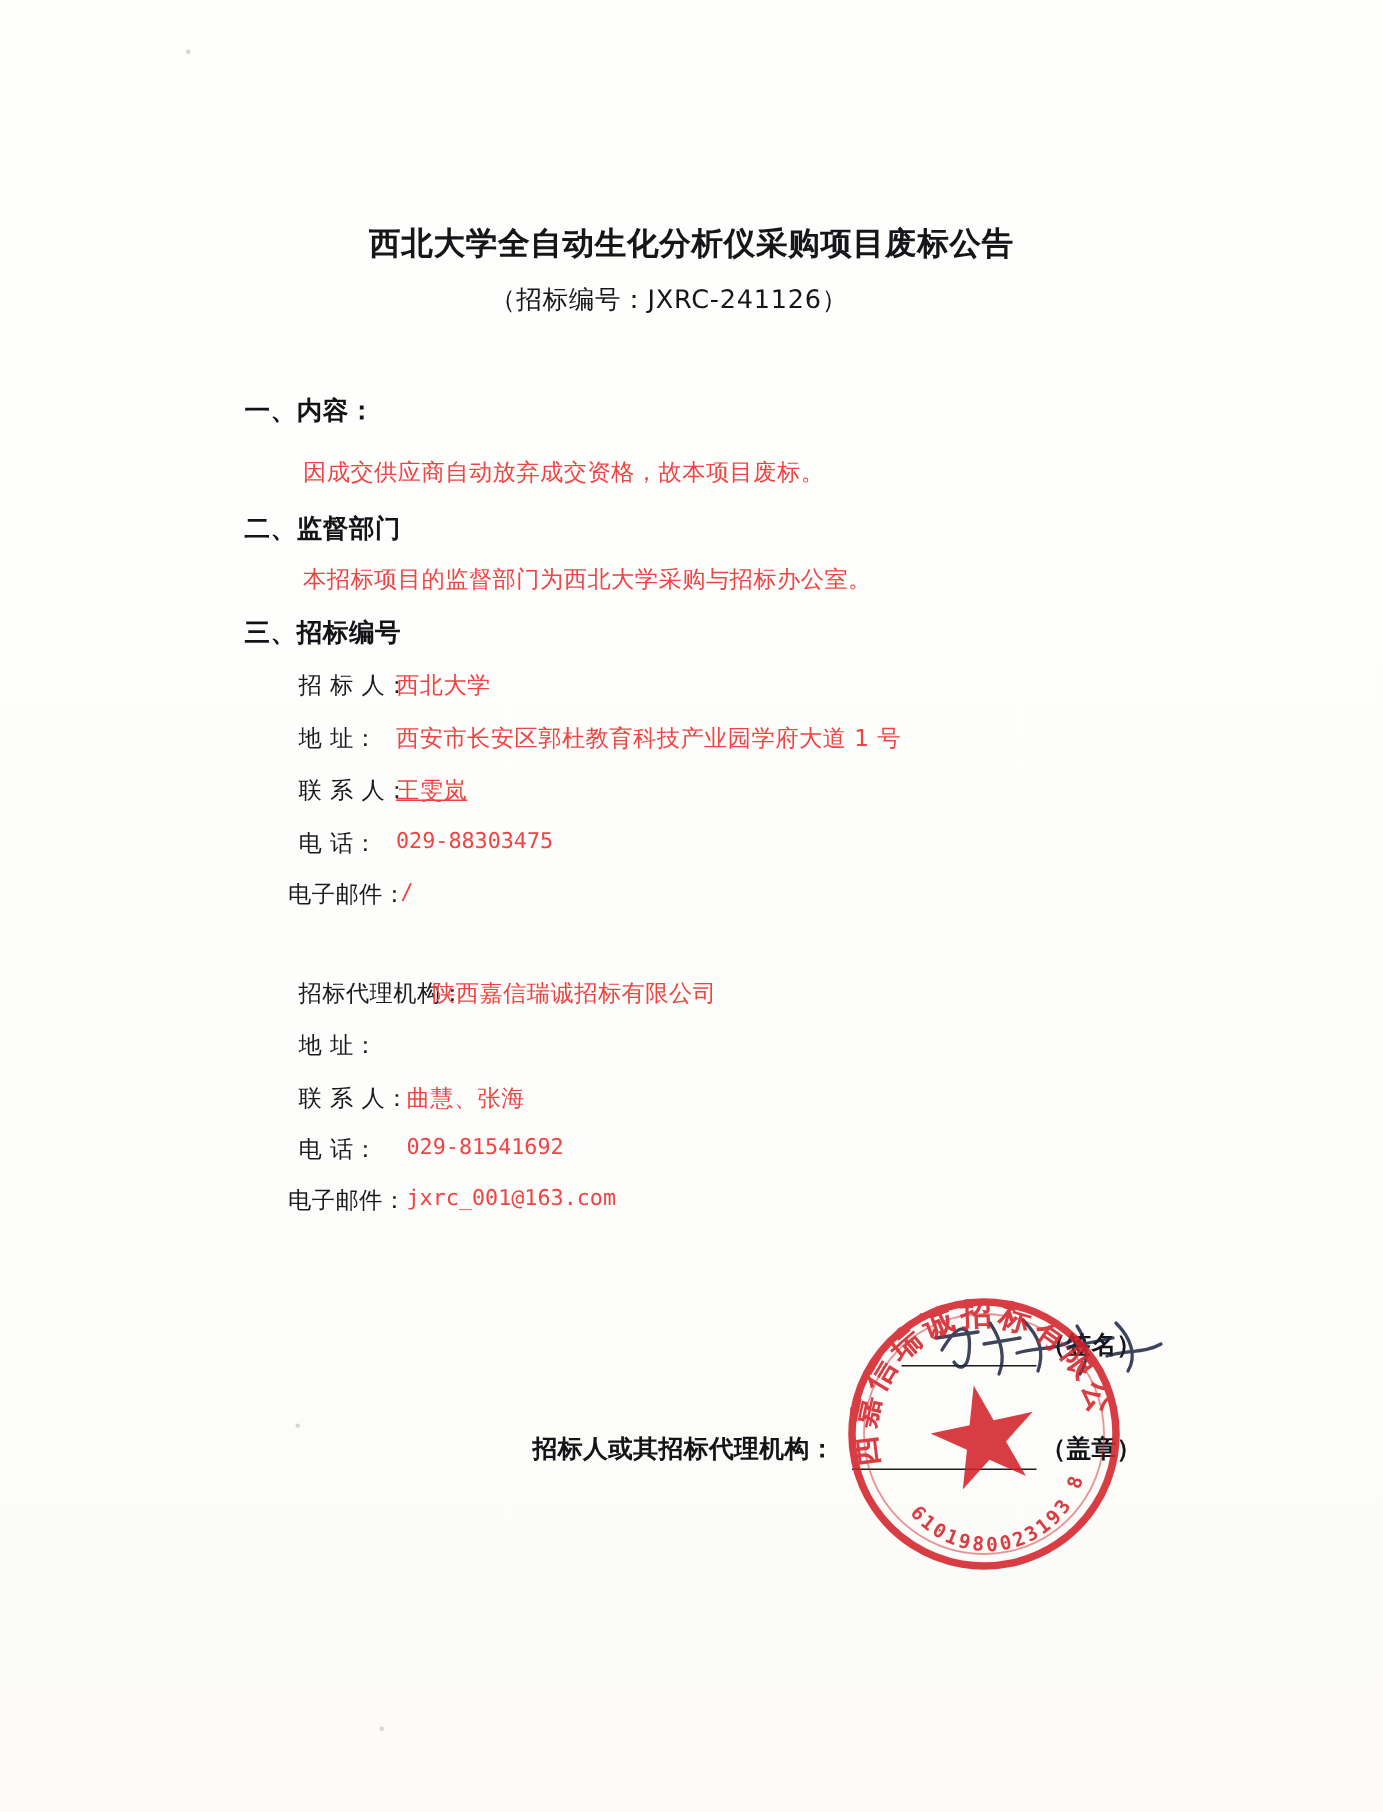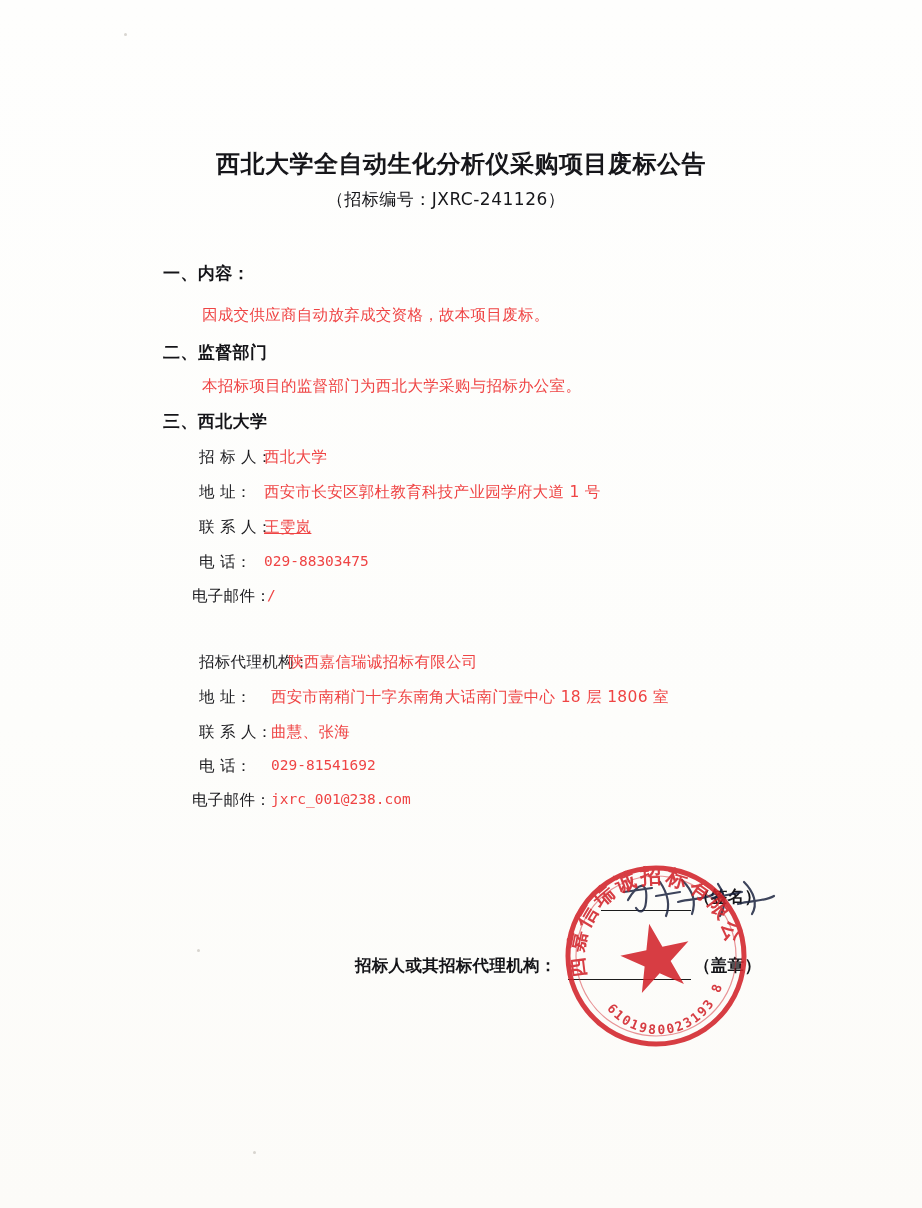--- a/index.html
+++ b/index.html
@@ -36,21 +36,21 @@
     top: 0;
     width: 922px;
     height: 1208px;
   }
   .doc-title {
     position: absolute;
     left: 0;
     top: 148px;
     width: 922px;
     text-align: center;
-    font-size: 24px;
+    font-size: 21px;
     font-weight: 700;
     letter-spacing: .5px;
     color: #16161a;
   }
   .doc-subtitle {
     position: absolute;
     left: 0;
     top: 188px;
     width: 892px;
     text-align: center;
@@ -135,51 +135,50 @@
 
     <div class="doc-title">西北大学全自动生化分析仪采购项目废标公告</div>
     <div class="doc-subtitle">（招标编号：JXRC-241126）</div>
 
     <div class="section-head" style="top:262px;">一、内容：</div>
     <div class="body-line" style="left:202px;top:305px;">因成交供应商自动放弃成交资格，故本项目废标。</div>
 
     <div class="section-head" style="top:341px;">二、监督部门</div>
     <div class="body-line" style="left:202px;top:376px;">本招标项目的监督部门为西北大学采购与招标办公室。</div>
 
-    <div class="section-head" style="top:410px;">三、西北大学</div>
+    <div class="section-head" style="top:410px;">三、招标编号</div>
 
     <div class="label-col" style="left:199px;top:447px;">招 标 人：</div>
     <div class="body-line" style="left:264px;top:447px;">西北大学</div>
 
     <div class="label-col" style="left:199px;top:482px;">地     址：</div>
     <div class="body-line" style="left:264px;top:482px;">西安市长安区郭杜教育科技产业园学府大道 1 号</div>
 
     <div class="label-col" style="left:199px;top:517px;">联 系 人：</div>
     <div class="body-line" style="left:264px;top:517px;text-decoration:underline;">王雯岚</div>
 
     <div class="label-col" style="left:199px;top:552px;">电     话：</div>
     <div class="body-line mono" style="left:264px;top:553px;">029-88303475</div>
 
     <div class="label-col" style="left:192px;top:586px;">电子邮件：</div>
     <div class="body-line mono" style="left:267px;top:587px;">/</div>
 
     <div class="label-col" style="left:199px;top:652px;">招标代理机构：</div>
     <div class="body-line" style="left:288px;top:652px;">陕西嘉信瑞诚招标有限公司</div>
 
     <div class="label-col" style="left:199px;top:687px;">地     址：</div>
-    <div class="body-line" style="left:271px;top:687px;">西安市南稍门十字东南角大话南门壹中心 18 层 1806 室</div>
 
     <div class="label-col" style="left:199px;top:722px;">联 系 人：</div>
     <div class="body-line" style="left:271px;top:722px;">曲慧、张海</div>
 
     <div class="label-col" style="left:199px;top:756px;">电     话：</div>
     <div class="body-line mono" style="left:271px;top:757px;">029-81541692</div>
 
     <div class="label-col" style="left:192px;top:790px;">电子邮件：</div>
-    <div class="body-line mono" style="left:271px;top:791px;">jxrc_001@238.com</div>
+    <div class="body-line mono" style="left:271px;top:791px;">jxrc_001@163.com</div>
 
     <div class="sign-line sign-suffix" style="left:694px;top:886px;text-align:center;">（签名）</div>
     <div class="sign-rule" style="left:601px;top:910px;width:90px;"></div>
 
     <div class="sign-line" style="left:355px;top:955px;font-family:Liberation Mono, monospace;">招标人或其招标代理机构：</div>
     <div class="sign-line sign-suffix" style="left:694px;top:955px;">（盖章）</div>
     <div class="sign-rule" style="left:568px;top:979px;width:123px;"></div>
 
     <div class="handwriting">
       <svg width="160" height="50" viewBox="0 0 160 50" fill="none">

